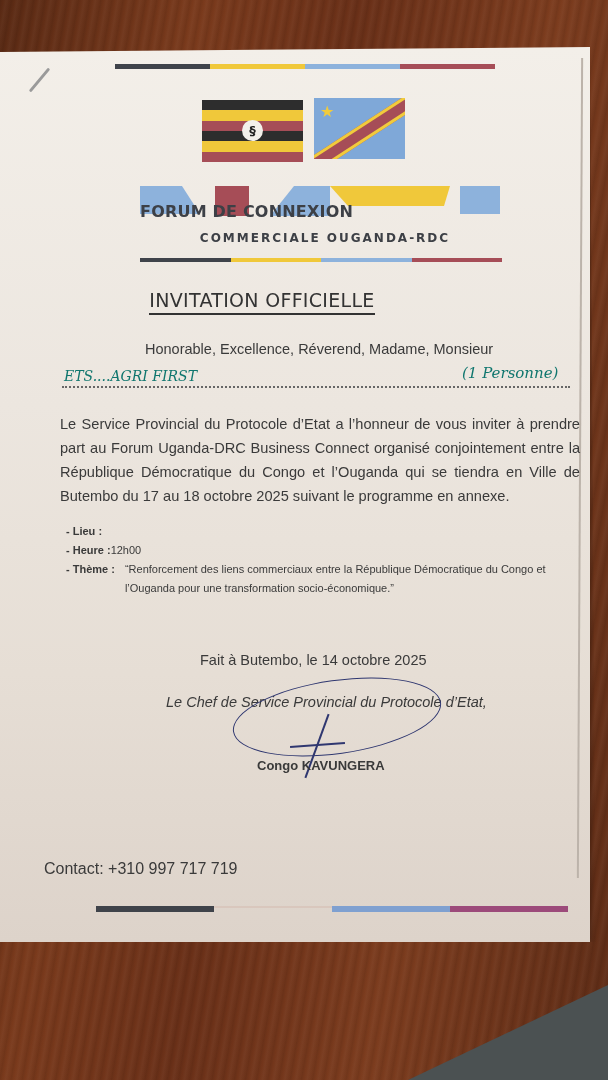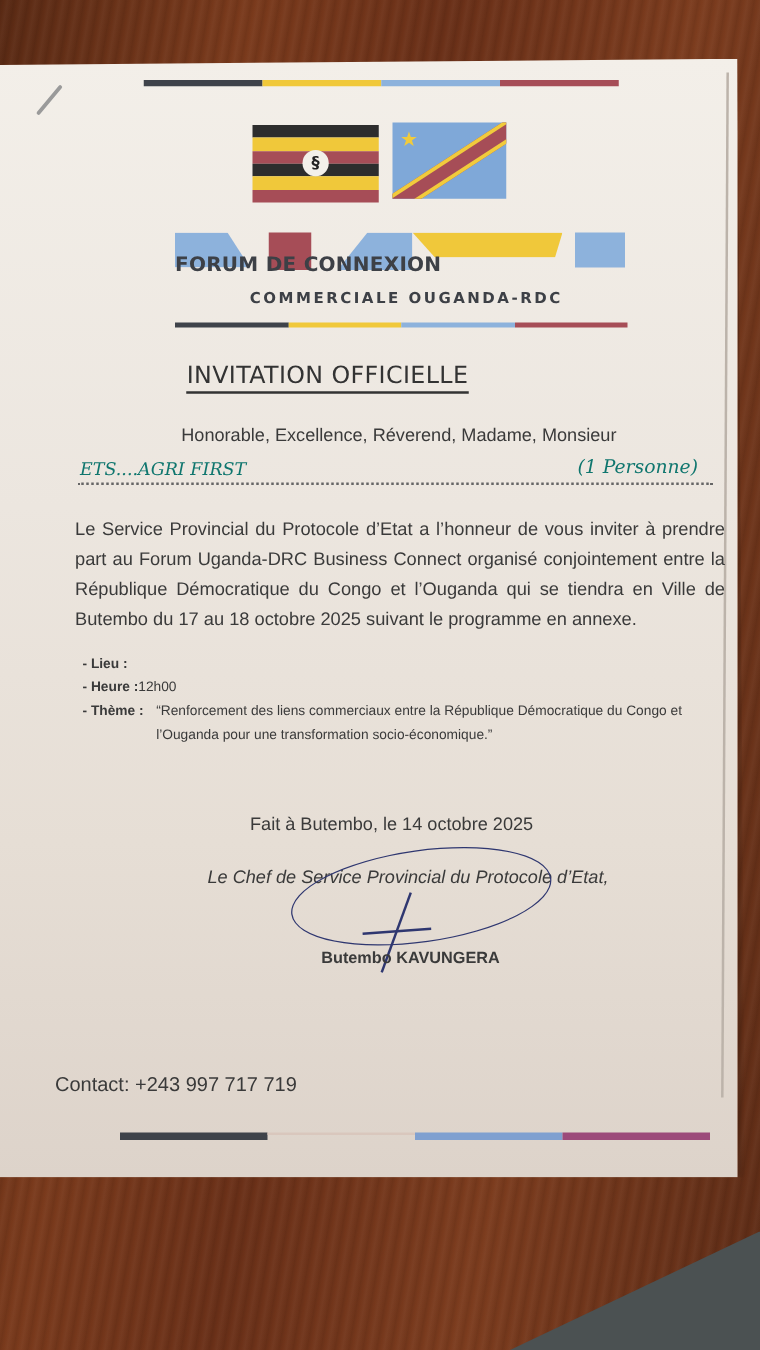--- a/index.html
+++ b/index.html
@@ -156,22 +156,22 @@
     <b style="white-space:nowrap">- Thème :</b>
     <span class="theme-text">“Renforcement des liens commerciaux  entre la  République Démocratique du Congo et l’Ouganda pour une transformation socio-économique.”</span>
   </div>
 </div>
 
 <div class="text signed-place">Fait à Butembo, le 14 octobre 2025</div>
 <div class="text signer-title">Le Chef de Service Provincial du Protocole d’Etat,</div>
 <div class="signature"></div>
 <div class="sig-stroke"></div>
 <div class="sig-cross"></div>
-<div class="text signer-name">Butembo KAVUNGERA</div>
+<div class="text signer-name">Congo KAVUNGERA</div>
 
-<div class="text contact">Contact: +243 997 717 719</div>
+<div class="text contact">Contact: +310 997 717 719</div>
 
 <div class="stripe" style="left:96px; top:906px; width:472px; height:6px;">
   <span style="background:#3f434a"></span>
     <span style="background:#d9c7bd; height:2px;"></span>
     <span style="background:#7fa0d0"></span>
     <span style="background:#9c4a7a"></span>
 </div>
 
 </body></html>

